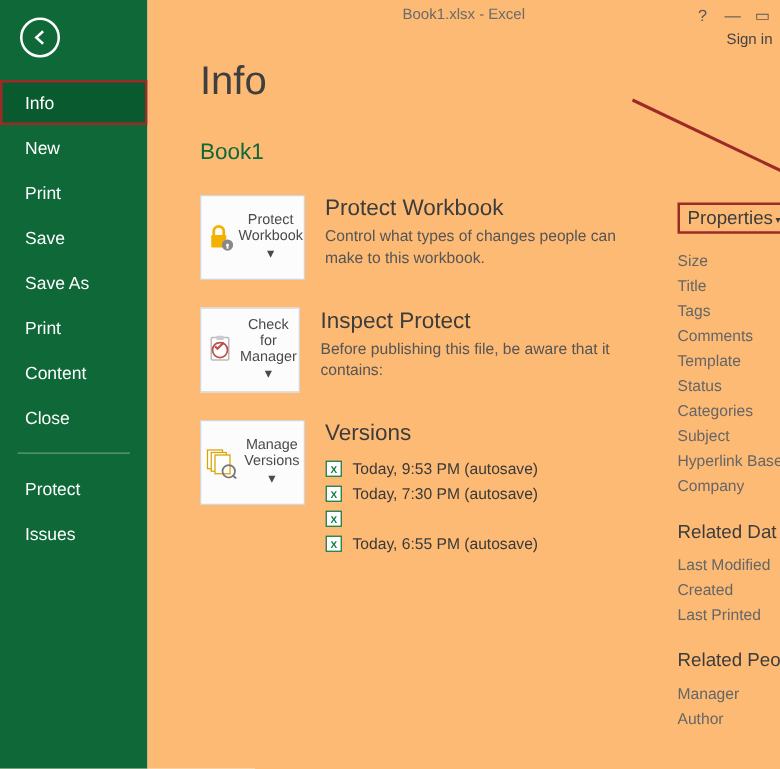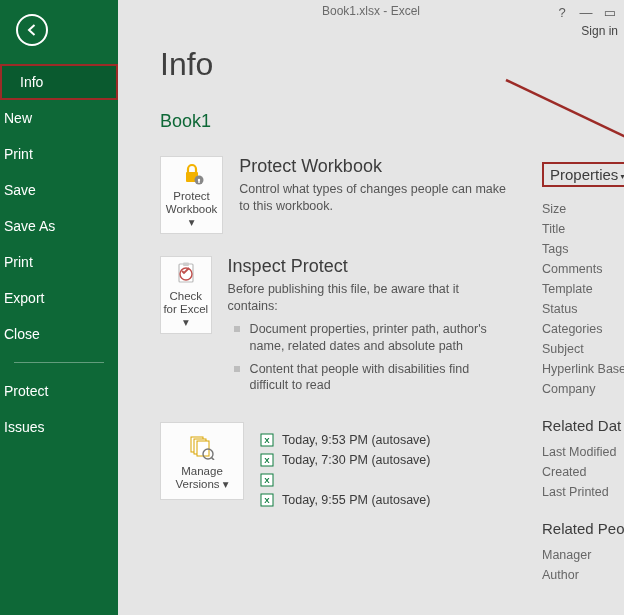--- a/index.html
+++ b/index.html
@@ -2,40 +2,40 @@
 <html><head>
   <meta charset="utf-8">
   <style>
     * { box-sizing: border-box; margin: 0; padding: 0; }
     body { font-family: "Segoe UI", Tahoma, sans-serif; font-size: 13px; background: #fff; width: 624px; height: 615px; overflow: hidden; position: relative; }
     .app { display: flex; height: 100%; }
     
     .sidebar { width: 118px; background: #0e6837; color: #fff; display: flex; flex-direction: column; padding-top: 8px; }
     .back-btn { width: 32px; height: 32px; border: 2px solid #fff; border-radius: 50%; display: flex; align-items: center; justify-content: center; margin: 6px 0 18px 16px; cursor: pointer; }
     .back-btn svg { fill: #fff; }
-    .side-item { padding: 10px 4px; font-size: 14px; color: #fff; cursor: pointer; }
+    .side-item { padding: 10px 20px; font-size: 14px; color: #fff; cursor: pointer; }
     .side-item.selected { background: #0a5a2f; border: 2px solid #9c2b27; padding: 8px 18px; }
     .side-divider { height: 1px; background: rgba(255,255,255,0.35); margin: 10px 14px; width: calc(100% - 28px); }
     
-    .content { flex: 1; background: #e5e5e5; display: flex; flex-direction: column; position: relative; overflow: hidden;}
+    .content { flex: 1; background: #fdba74; display: flex; flex-direction: column; position: relative; overflow: hidden;}
     .titlebar { display: flex; align-items: center; justify-content: center; height: 26px; position: relative; color: #6a6a6a; font-size: 12px; }
     .title-text { position: absolute; left: 50%; transform: translateX(-50%); top: 4px;}
     .title-right { position: absolute; right: 4px; top: 2px; display: flex; align-items: center; gap: 4px; }
     .win-btn { width: 20px; height: 20px; display: flex; align-items: center; justify-content: center; font-size: 13px; color: #5a5a5a; cursor:pointer;}
     .signin { position: absolute; right: 6px; top: 24px; font-size: 12px; color: #444; cursor:pointer;}
     
     .main { padding: 20px 0 0 42px; display: flex; gap: 36px; }
     .left-col { flex: 0 0 346px; }
     .right-col { flex: 1; padding-top: 116px; }
     
     h1.page-title { font-size: 32px; font-weight: 300; color: #3f3f3f; margin-bottom: 28px; }
     .filename { color: #0e6837; font-size: 18px; font-weight: 400; margin-bottom: 24px; margin-top: 20px; }
     
     .section { display: flex; gap: 16px; margin-bottom: 22px; align-items: flex-start;}
-    .action-tile { width: 84px; height: 78px; border: 1px solid #d6d6d6; background: #fcfcfc; display: flex; flex-direction: column; align-items: center; justify-content: center; gap: 3px; padding: 6px 2px; cursor:pointer; }
+    .action-tile { width: 84px; height: 68px; border: 1px solid #d6d6d6; background: #fcfcfc; display: flex; flex-direction: row; align-items: center; justify-content: center; gap: 3px; padding: 6px 2px; cursor:pointer; }
     .tile-icon-wrap { height: 30px; display:flex; align-items:center; justify-content:center;}
     .tile-label { font-size: 11.5px; color: #4a4a4a; text-align: center; line-height: 1.15; }
     .section-body h2 { font-size: 18px; font-weight: 400; color: #3c3c3c; margin-bottom: 4px; }
     .section-desc { font-size: 12.5px; color: #555; line-height: 1.35; }
     .inspect-list { list-style:none; margin-top:6px;}
     .inspect-list li { position: relative; padding-left: 22px; font-size: 12.5px; color: #555; line-height:1.35; margin-bottom:6px;}
     .inspect-list li::before { content:""; position:absolute; left:6px; top:5px; width:6px; height:6px; background:#bdbdbd;}
     
     .versions-list { list-style:none; margin-top:8px; }
     .versions-list li { display:flex; align-items:center; gap:8px; font-size:12.5px; color:#3a3a3a; padding:3px 0; cursor:pointer;}
@@ -58,21 +58,21 @@
           <path d="M10 2 L4 8 L10 14 L10 11 L14 11 L14 5 L10 5 Z" fill="none"></path>
           <path d="M10.5 3 L5 8 L10.5 13" stroke="#fff" stroke-width="2" fill="none"></path>
         </svg>
     </div>
     <div class="side-item selected">Info</div>
     <div class="side-item">New</div>
     <div class="side-item">Print</div>
     <div class="side-item">Save</div>
     <div class="side-item">Save As</div>
     <div class="side-item">Print</div>
-    <div class="side-item">Export</div>
+    <div class="side-item">Content</div>
     <div class="side-item">Close</div>
     <div class="side-divider"></div>
     <div class="side-item">Protect</div>
     <div class="side-item">Issues</div>
   </div>
 
   <div class="content">
     <div class="titlebar">
       <span class="title-text">Book1.xlsx - Excel</span>
       <div class="title-right">
@@ -110,46 +110,43 @@
         <div class="section">
           <div class="action-tile">
             <div class="tile-icon-wrap">
               <svg width="26" height="26" viewBox="0 0 26 26">
                   <rect x="6" y="3" width="14" height="18" rx="1" fill="#fff" stroke="#bbb" stroke-width="1.2"></rect>
                   <rect x="10" y="1.5" width="6" height="3.5" rx="1" fill="#ccc"></rect>
                   <path d="M9 10 l2 2 l5 -5" stroke="#c0504d" stroke-width="1.8" fill="none"></path>
                   <circle cx="13" cy="13" r="6" fill="none" stroke="#c0504d" stroke-width="1.4"></circle>
                 </svg>
             </div>
-            <div class="tile-label">Check for Excel ▾</div>
+            <div class="tile-label">Check for Manager ▾</div>
           </div>
           <div class="section-body">
             <h2>Inspect Protect</h2>
             <div class="section-desc">Before publishing this file, be aware that it contains:</div>
-            <ul class="inspect-list">
-              <li>Document properties, printer path, author's name, related dates and absolute path</li>
-              <li>Content that people with disabilities find difficult to read</li>
-            </ul>
           </div>
         </div>
 
         <div class="section">
           <div class="action-tile">
             <div class="tile-icon-wrap">
               <svg width="28" height="26" viewBox="0 0 28 26">
                   <rect x="3" y="3" width="12" height="15" fill="#fff" stroke="#d9a400" stroke-width="1"></rect>
                   <rect x="6" y="5" width="12" height="15" fill="#fff" stroke="#d9a400" stroke-width="1"></rect>
                   <rect x="9" y="7" width="12" height="15" fill="#fff" stroke="#d9a400" stroke-width="1"></rect>
                   <circle cx="20" cy="20" r="5" fill="none" stroke="#777" stroke-width="1.4"></circle>
                   <line x1="23.5" y1="23.5" x2="26" y2="26" stroke="#777" stroke-width="1.6"></line>
                 </svg>
             </div>
             <div class="tile-label">Manage Versions ▾</div>
           </div>
           <div class="section-body">
+            <h2>Versions</h2>
             <ul class="versions-list">
               <li>
                   <span class="ver-icon-x">
                     <svg width="14" height="14" viewBox="0 0 14 14">
                       <rect x="1" y="1" width="12" height="12" fill="#fff" stroke="#107c41"></rect>
                       <text x="7" y="10" font-size="8" text-anchor="middle" fill="#107c41" font-weight="bold">X</text>
                     </svg>
                   </span>
                   <span>Today, 9:53 PM (autosave)</span>
                 </li>
@@ -170,21 +167,21 @@
                     </svg>
                   </span>
                 </li>
               <li>
                   <span class="ver-icon-x">
                     <svg width="14" height="14" viewBox="0 0 14 14">
                       <rect x="1" y="1" width="12" height="12" fill="#fff" stroke="#107c41"></rect>
                       <text x="7" y="10" font-size="8" text-anchor="middle" fill="#107c41" font-weight="bold">X</text>
                     </svg>
                   </span>
-                  <span>Today, 9:55 PM (autosave)</span>
+                  <span>Today, 6:55 PM (autosave)</span>
                 </li>
             </ul>
           </div>
         </div>
       </div>
 
       <div class="right-col">
         <div class="props-header"><span>Properties</span><span class="chevy">▾</span></div>
         <div class="prop-row">Size</div>
         <div class="prop-row">Title</div>

